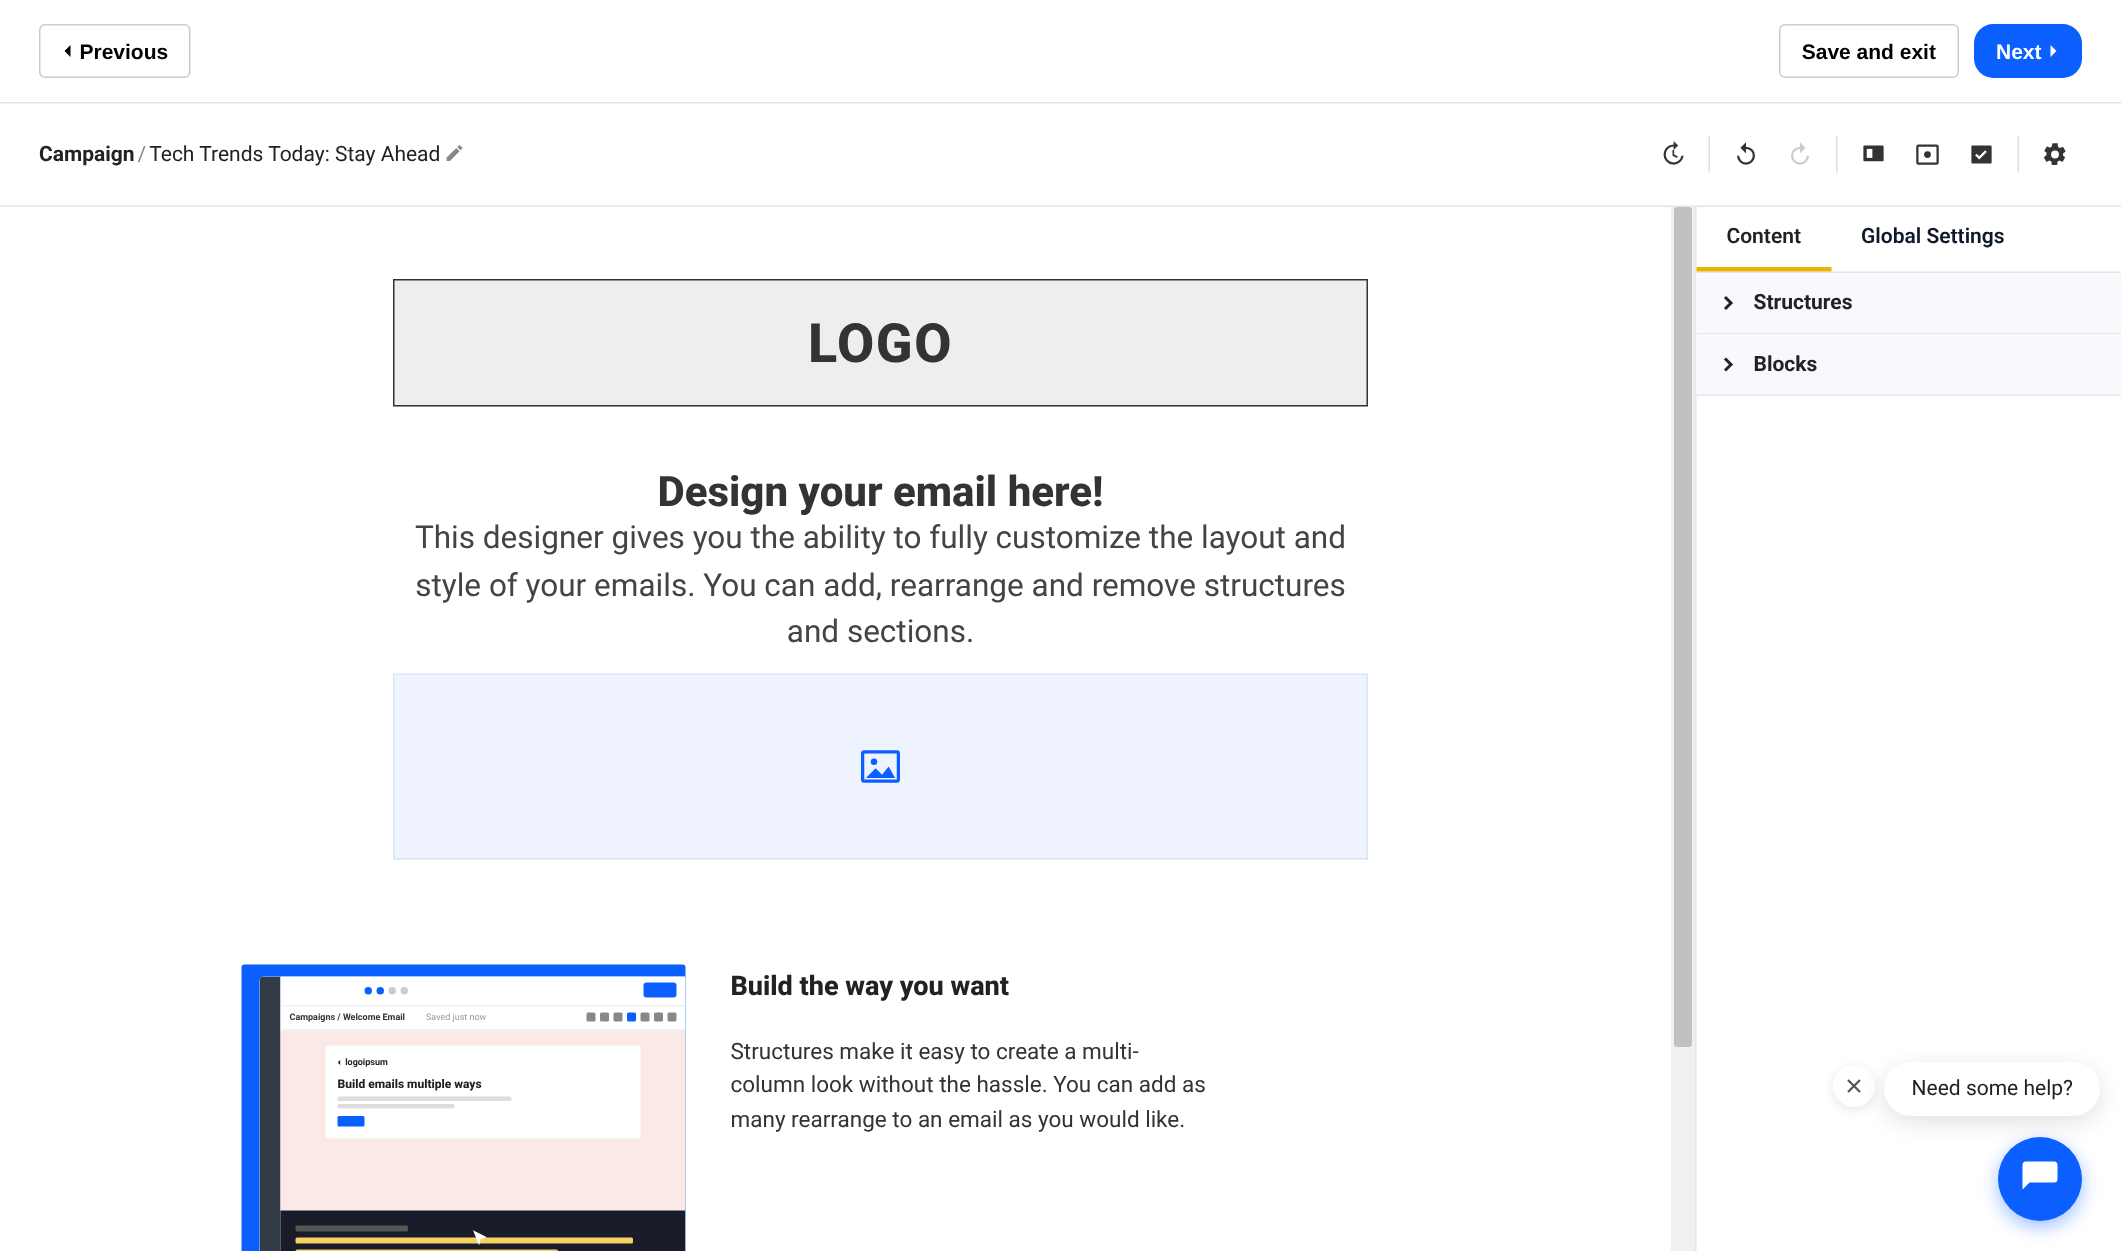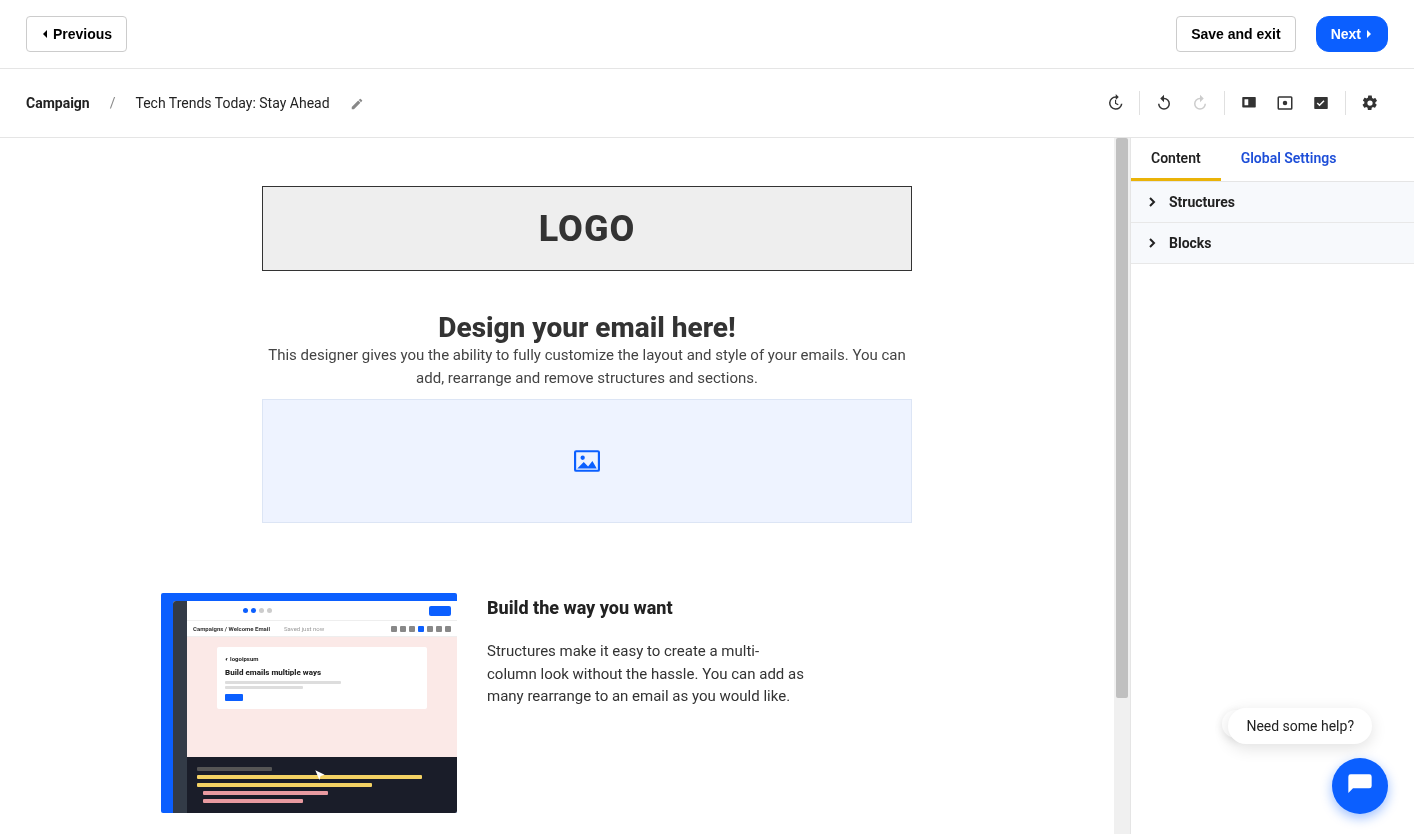--- a/index.html
+++ b/index.html
@@ -2,52 +2,52 @@
 <html><head>
 <meta charset="utf-8">
 <style>
 * { box-sizing: border-box; margin: 0; padding: 0; }
 body { font-family: -apple-system, BlinkMacSystemFont, "Segoe UI", Roboto, Arial, sans-serif; background: #fff; color: #222; width: 1414px; height: 834px; overflow: hidden; position: relative; }
 
 
 .topbar { height: 69px; border-bottom: 1px solid #e5e5e5; display: flex; align-items: center; justify-content: space-between; padding: 17px 26px; }
 .btn { border: 1px solid #ccc; background: #fff; border-radius: 4px; padding: 9px 14px; font-size: 14px; font-weight: 600; cursor: pointer; display: inline-flex; align-items: center; gap: 4px; }
 .btn-primary { background: #0b5fff; border-color: #0b5fff; color: #fff; border-radius: 13px; }
-.topbar-right { display: flex; gap: 20px; }
+.topbar-right { display: flex; gap: 10px; }
 
 
 .secondbar { height: 69px; border-bottom: 1px solid #e5e5e5; display: flex; align-items: center; justify-content: space-between; padding: 0 26px; }
-.breadcrumb { display: flex; align-items: flex-end; gap: 20px; font-size: 14px; }
+.breadcrumb { display: flex; align-items: flex-start; gap: 2px; font-size: 14px; }
 .breadcrumb .crumb-root { font-weight: 700; }
 .breadcrumb .sep { color: #888; }
 .edit-icon { color: #888; cursor: pointer; }
 .toolbar-icons { display: flex; align-items: center; gap: 0; }
 .toolbar-icons .iconbtn { width: 36px; height: 36px; display: flex; align-items: center; justify-content: center; cursor: pointer; color: #333; }
 .toolbar-icons .iconbtn.disabled { color: #ccc; cursor: default; }
 .toolbar-icons .divider { width: 1px; height: 24px; background: #e0e0e0; margin: 0 6px; }
 
 
 .main { display: flex; height: calc(834px - 138px); }
 .canvas-wrap { flex: 1; overflow-y: auto; position: relative; padding-left: 44px; }
 .canvas-scroll { width: 100%; }
 .scrollbar-fake { position: absolute; right: 0; top: 0; width: 16px; height: 100%; background: #f0f0f0; }
 .scrollbar-thumb { position: absolute; right: 2px; top: 0; width: 12px; height: 560px; background: #c0c0c0; border-radius: 2px; }
 
 .sidebar { width: 284px; border-left: 1px solid #e5e5e5; background: #fff; }
 .tabs { display: flex; border-bottom: 1px solid #e5e5e5; }
-.tab { padding: 12px 20px; font-size: 14px; font-weight: 600; cursor: pointer; color: #1d4ed8; }
+.tab { padding: 12px 20px; font-size: 14px; font-weight: 600; cursor: pointer; color: #0f172a; }
 .tab.active { color: #222; border-bottom: 3px solid #eab308; }
 .accordion-item { border-bottom: 1px solid #e8e8e8; padding: 12px 16px; display: flex; align-items: center; gap: 12px; font-size: 14px; font-weight: 700; cursor: pointer; background: #f7f9fc; }
 .accordion-item .chev { font-size: 12px; }
 
 
 .email-canvas { max-width: 880px; margin: 0 auto; padding: 48px 0 40px; }
 .logo-block { border: 1px solid #333; background: #eee; height: 85px; margin: 0 auto 40px; width: 650px; display: flex; align-items: center; justify-content: center; font-size: 36px; font-weight: 800; letter-spacing: 1px; color: #333; }
 .headline { text-align: center; font-size: 28px; font-weight: 800; color: #333; }
-.subtext { text-align: center; font-size: 15px; color: #444; max-width: 640px; margin: 0 auto 10px; line-height: 1.5; }
+.subtext { text-align: center; font-size: 21px; color: #444; max-width: 640px; margin: 0 auto 10px; line-height: 1.5; }
 .image-placeholder { width: 650px; height: 124px; margin: 0 auto; background: #eef3ff; border: 1px solid #dce5f5; display: flex; align-items: center; justify-content: center; }
 .image-placeholder svg { color: #0b5fff; }
 
 .feature-row { display: flex; gap: 30px; margin-top: 70px; padding: 0 14px; }
 .feature-img { width: 296px; height: 220px; background: #0b5fff; border-radius: 2px; position: relative; overflow: hidden; flex-shrink: 0; }
 .feature-content { flex: 1; padding-top: 4px; }
 .feature-title { font-size: 18px; font-weight: 800; margin-bottom: 22px; color: #222; }
 .feature-text { font-size: 15px; color: #333; line-height: 1.5; margin-bottom: 26px; max-width: 320px; }
 .cta-btn { background: #0b5fff; color: #fff; border: none; border-radius: 4px; padding: 11px 18px; font-size: 14px; font-weight: 600; cursor: pointer; }
 
@@ -71,21 +71,21 @@
 .mock-line { height:3px; background:#ddd; margin:2px 0; border-radius:1px;}
 .mock-line.w60{width:60%}.mock-line.w40{width:40%}
 .mock-btn { width:18px; height:7px; background:#0b5fff; border-radius:1px; margin-top:5px;}
 .mock-code { position:absolute; left:14px; right:0; bottom:0; height:56px; background:#1a1d29; padding:6px 10px;}
 .codeline{height:4px;border-radius:1px;margin:4px 0;}
 .cl-y{background:#f4d264;} .cl-p{background:#e89aa0;} .cl-g{background:#555;}
 .cl-w90{width:90%}.cl-w70{width:70%}.cl-w50{width:50%}.cl-w40{width:40%}.cl-w30{width:30%}
 .cursor-icon { position:absolute; left: 140px; bottom: 30px; color:#fff; }
 
 
-.help-pill { position: fixed; right: 42px; bottom: 90px; background: #fff; border-radius: 22px; padding: 10px 18px; font-size: 14px; box-shadow: 0 4px 16px rgba(0,0,0,0.12); display:flex; align-items:flex-end; }
+.help-pill { position: fixed; right: 14px; bottom: 90px; background: #fff; border-radius: 22px; padding: 10px 18px; font-size: 14px; box-shadow: 0 4px 16px rgba(0,0,0,0.12); display:flex; align-items:flex-end; }
 .help-close { position: fixed; right: 164px; bottom: 96px; width: 28px; height: 28px; border-radius: 50%; background:#fff; display:flex; align-items:center; justify-content:center; box-shadow: 0 2px 8px rgba(0,0,0,0.1); cursor:pointer; font-size:14px; color:#555;}
 .help-fab { position: fixed; right: 26px; bottom: 20px; width: 56px; height: 56px; border-radius: 50%; background: #0b5fff; display:flex; align-items:center; justify-content:center; cursor:pointer; box-shadow: 0 4px 12px rgba(11,95,255,0.4);}
 
 svg { display: block; }
 </style>
 </head>
 <body>
 
 <div class="topbar">
   <button class="btn">

